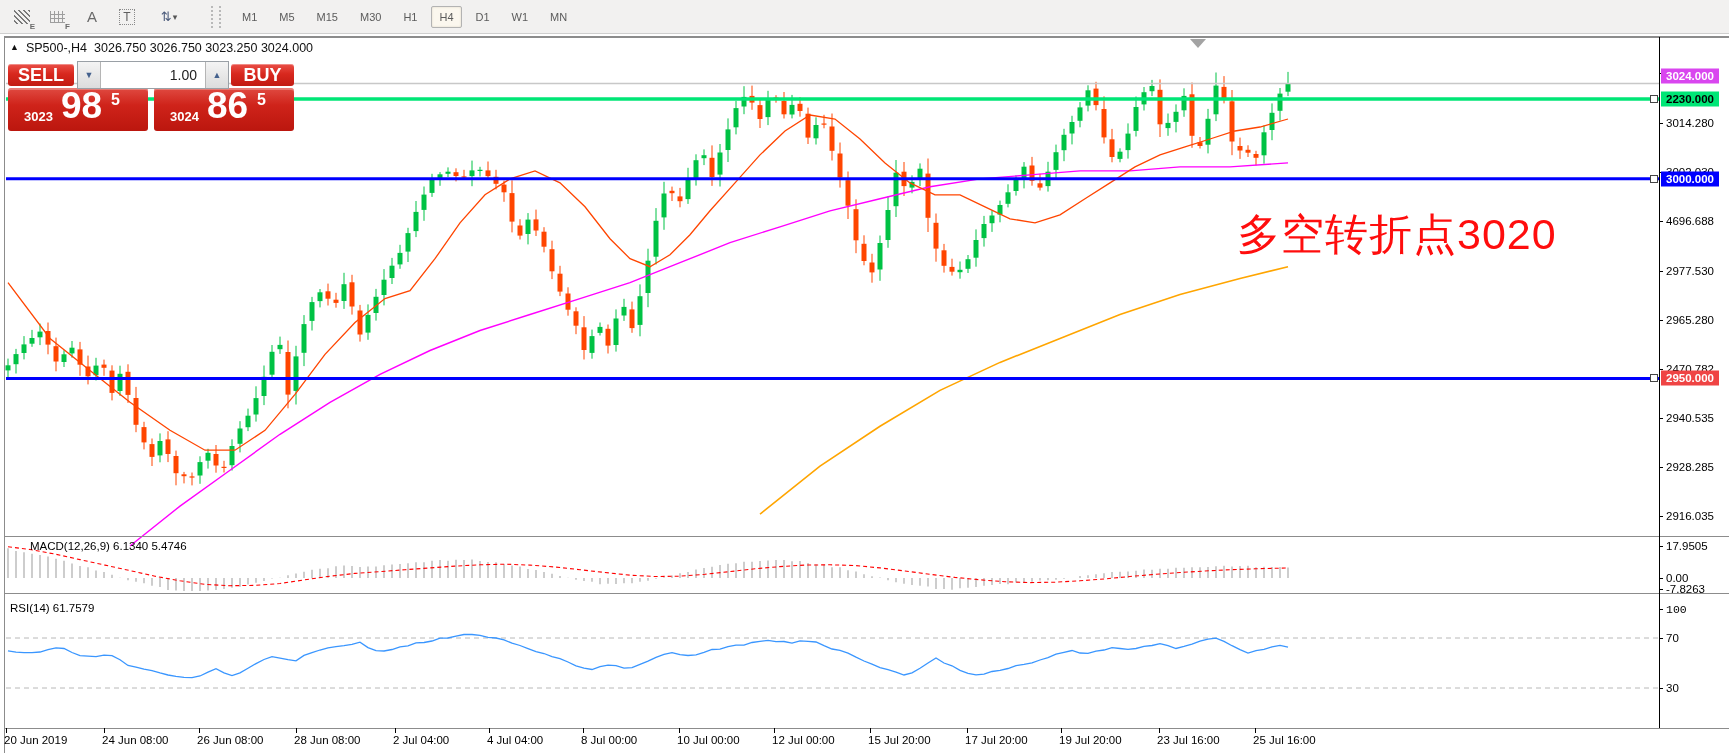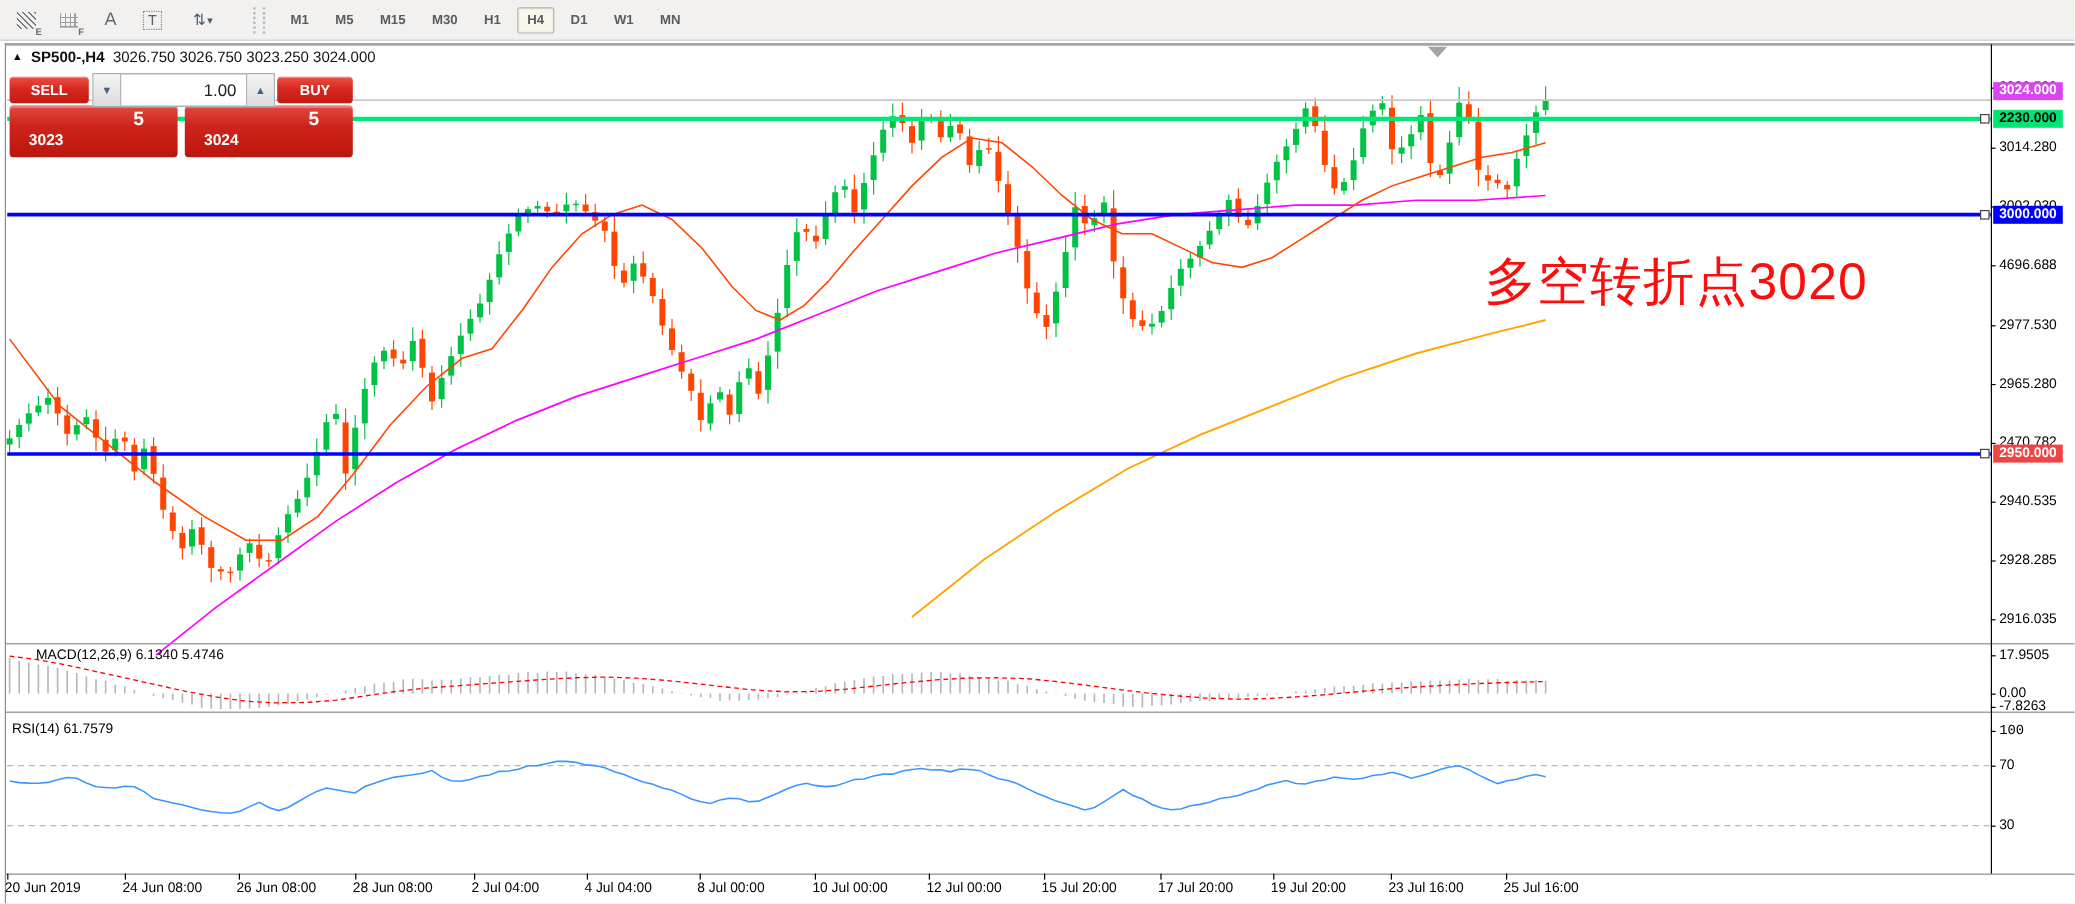--- a/index.html
+++ b/index.html
@@ -2,21 +2,21 @@
 <html><head>
 <meta charset="utf-8">
 <style>
   html,body{margin:0;padding:0;background:#ececec;font-family:"Liberation Sans",sans-serif;}
   #app{position:relative;width:1729px;height:753px;overflow:hidden;background:#fff;}
   
   .toolbar{position:absolute;left:0;top:0;width:1729px;height:33px;background:#f2f1f0;border-bottom:1px solid #cfcfcf;display:flex;align-items:center;z-index:20;}
   .tb-icon{position:relative;width:26px;height:24px;margin-left:9px;display:flex;align-items:center;justify-content:center;color:#6a6a6a;font-size:15px;cursor:pointer;}
   .tb-sub{position:absolute;right:0px;bottom:-2px;font-size:8px;color:#6a6a6a;font-weight:bold;}
   .grip{width:6px;height:22px;margin:0 10px 0 22px;border-left:2px dotted #b9b9b9;border-right:2px dotted #b9b9b9;}
-  .tf-btn{padding:4px 7px;margin:0 3px;font-size:11px;font-weight:bold;color:#5b5b5b;border:1px solid transparent;border-radius:2px;cursor:pointer;}
+  .tf-btn{padding:4px 7px;margin:0 3px;font-size:11px;font-weight:normal;color:#5b5b5b;border:1px solid transparent;border-radius:2px;cursor:pointer;}
   .tf-btn.active{background:#fbf7ee;border:1px solid #b3b3b3;box-shadow:inset 0 0 2px #d8d2c2;}
   .pencil-lines{width:16px;height:14px;background:
      repeating-linear-gradient(45deg,transparent 0 2px,#7a7a7a 2px 3.5px);}
   .grid-dots{width:15px;height:12px;background:
      repeating-linear-gradient(0deg,#8a8a8a 0 1px,transparent 1px 4px),
      repeating-linear-gradient(90deg,#8a8a8a 0 1px,transparent 1px 4px);opacity:.8;}
   .t-box{border:1px dotted #8a8a8a;padding:0 3px;font-size:12px;color:#5f5f5f;}
   .sort-glyph{font-size:13px;color:#4a5a7a;letter-spacing:-2px;}
   .caret{font-size:9px;color:#555;margin-left:3px;}
   
@@ -25,29 +25,29 @@
   .title-row{position:absolute;left:10px;top:41px;z-index:6;display:flex;align-items:center;gap:7px;font-size:12.5px;color:#111;}
   .title-marker{font-size:9px;position:relative;top:-1px;}
   .sep-h{position:absolute;left:5px;width:1724px;background:#8c8c8c;height:1px;z-index:4;}
   .axis-v{position:absolute;left:1659px;top:37px;width:1px;height:691px;background:#000;z-index:4;}
   
   .ylab{position:absolute;left:1666px;transform:translateY(-50%);font-size:11.5px;color:#000;z-index:5;white-space:nowrap;}
   .ytick{position:absolute;left:1659px;width:4px;height:1px;background:#000;z-index:5;}
   .badge{position:absolute;left:1661px;transform:translateY(-50%);font-size:11.5px;font-weight:bold;padding:1px 5px 2px 5px;z-index:6;white-space:nowrap;}
   
   .trade{position:absolute;left:8px;top:58px;width:286px;height:74px;z-index:10;}
-  .btn-red{position:absolute;height:22px;top:6px;background:linear-gradient(180deg,#ea5048 0%,#d8281e 45%,#c21b12 100%);color:#fff;font-size:12px;font-weight:bold;display:flex;align-items:center;justify-content:center;border-radius:3px;cursor:pointer;box-shadow:inset 0 1px 0 rgba(255,255,255,.35);}
+  .btn-red{position:absolute;height:22px;top:6px;background:linear-gradient(180deg,#ea5048 0%,#d8281e 45%,#c21b12 100%);color:#fff;font-size:18px;font-weight:bold;display:flex;align-items:center;justify-content:center;border-radius:3px;cursor:pointer;box-shadow:inset 0 1px 0 rgba(255,255,255,.35);}
   .spinner{position:absolute;left:69px;top:3px;width:150px;height:26px;background:#fff;border:1px solid #9aa0a6;display:flex;z-index:11;}
   .spin-btn{width:22px;height:100%;background:linear-gradient(180deg,#f4f4f4,#dcdcdc);display:flex;align-items:center;justify-content:center;font-size:9px;color:#44618d;cursor:pointer;}
   .spin-btn.left{border-right:1px solid #b5b5b5;}
   .spin-btn.right{border-left:1px solid #b5b5b5;}
   .spin-val{flex:1;display:flex;align-items:center;justify-content:flex-end;padding-right:8px;font-size:14px;color:#222;}
   .price-panel{position:absolute;top:30px;width:140px;height:43px;background:linear-gradient(180deg,#e04a41 0%,#cf231a 40%,#bb160e 100%);border-radius:3px;color:#fff;box-shadow:inset 0 2px 0 rgba(255,255,255,.28);}
   .pp-small{position:absolute;left:16px;bottom:7px;font-size:13px;font-weight:bold;}
-  .pp-big{position:absolute;left:53px;top:-3px;font-size:37px;font-weight:bold;margin-top:41px;}
+  .pp-big{position:absolute;left:53px;top:-3px;font-size:37px;font-weight:bold;}
   .pp-sup{position:absolute;left:103px;top:3px;font-size:16px;font-weight:bold;}
   
   .annotation{position:absolute;left:1237px;top:206px;font-size:43px;color:#ff0d0d;z-index:7;white-space:nowrap;letter-spacing:1px;}
   
   .ind-label{position:absolute;left:10px;font-size:11.5px;color:#000;z-index:6;}
   
   .xlab{position:absolute;top:734px;font-size:11.5px;color:#000;z-index:5;white-space:nowrap;}
   .xtick{position:absolute;top:728px;width:1px;height:5px;background:#000;z-index:5;}
   .shift-tri{position:absolute;left:1190px;top:39px;width:0;height:0;border-left:8px solid transparent;border-right:8px solid transparent;border-top:9px solid #a3a3a3;z-index:6;}
   .line-handle{position:absolute;width:6px;height:6px;background:#fff;border:1px solid #444;z-index:6;transform:translateY(-50%);}
@@ -592,21 +592,21 @@
     </svg>
 
   <div class="sep-h" style="top:37px;"></div>
   <div class="sep-h" style="top:536px;"></div>
   <div class="sep-h" style="top:593px;"></div>
   <div class="sep-h" style="top:728px;"></div>
   <div class="axis-v"></div>
 
   <div class="title-row">
     <span class="title-marker">▲</span>
-    <span style="font-weight:bold;text-align:center;">SP500-,H4</span>
+    <span style="font-weight:normal;text-align:center;">SP500-,H4</span>
     <span>3026.750 3026.750 3023.250 3024.000</span>
   </div>
 
   <div class="trade">
     <div class="btn-red" style="left:0;width:66px;">SELL</div>
     <div class="spinner">
       <div class="spin-btn left">▼</div>
       <div class="spin-val">1.00</div>
       <div class="spin-btn right">▲</div>
     </div>

